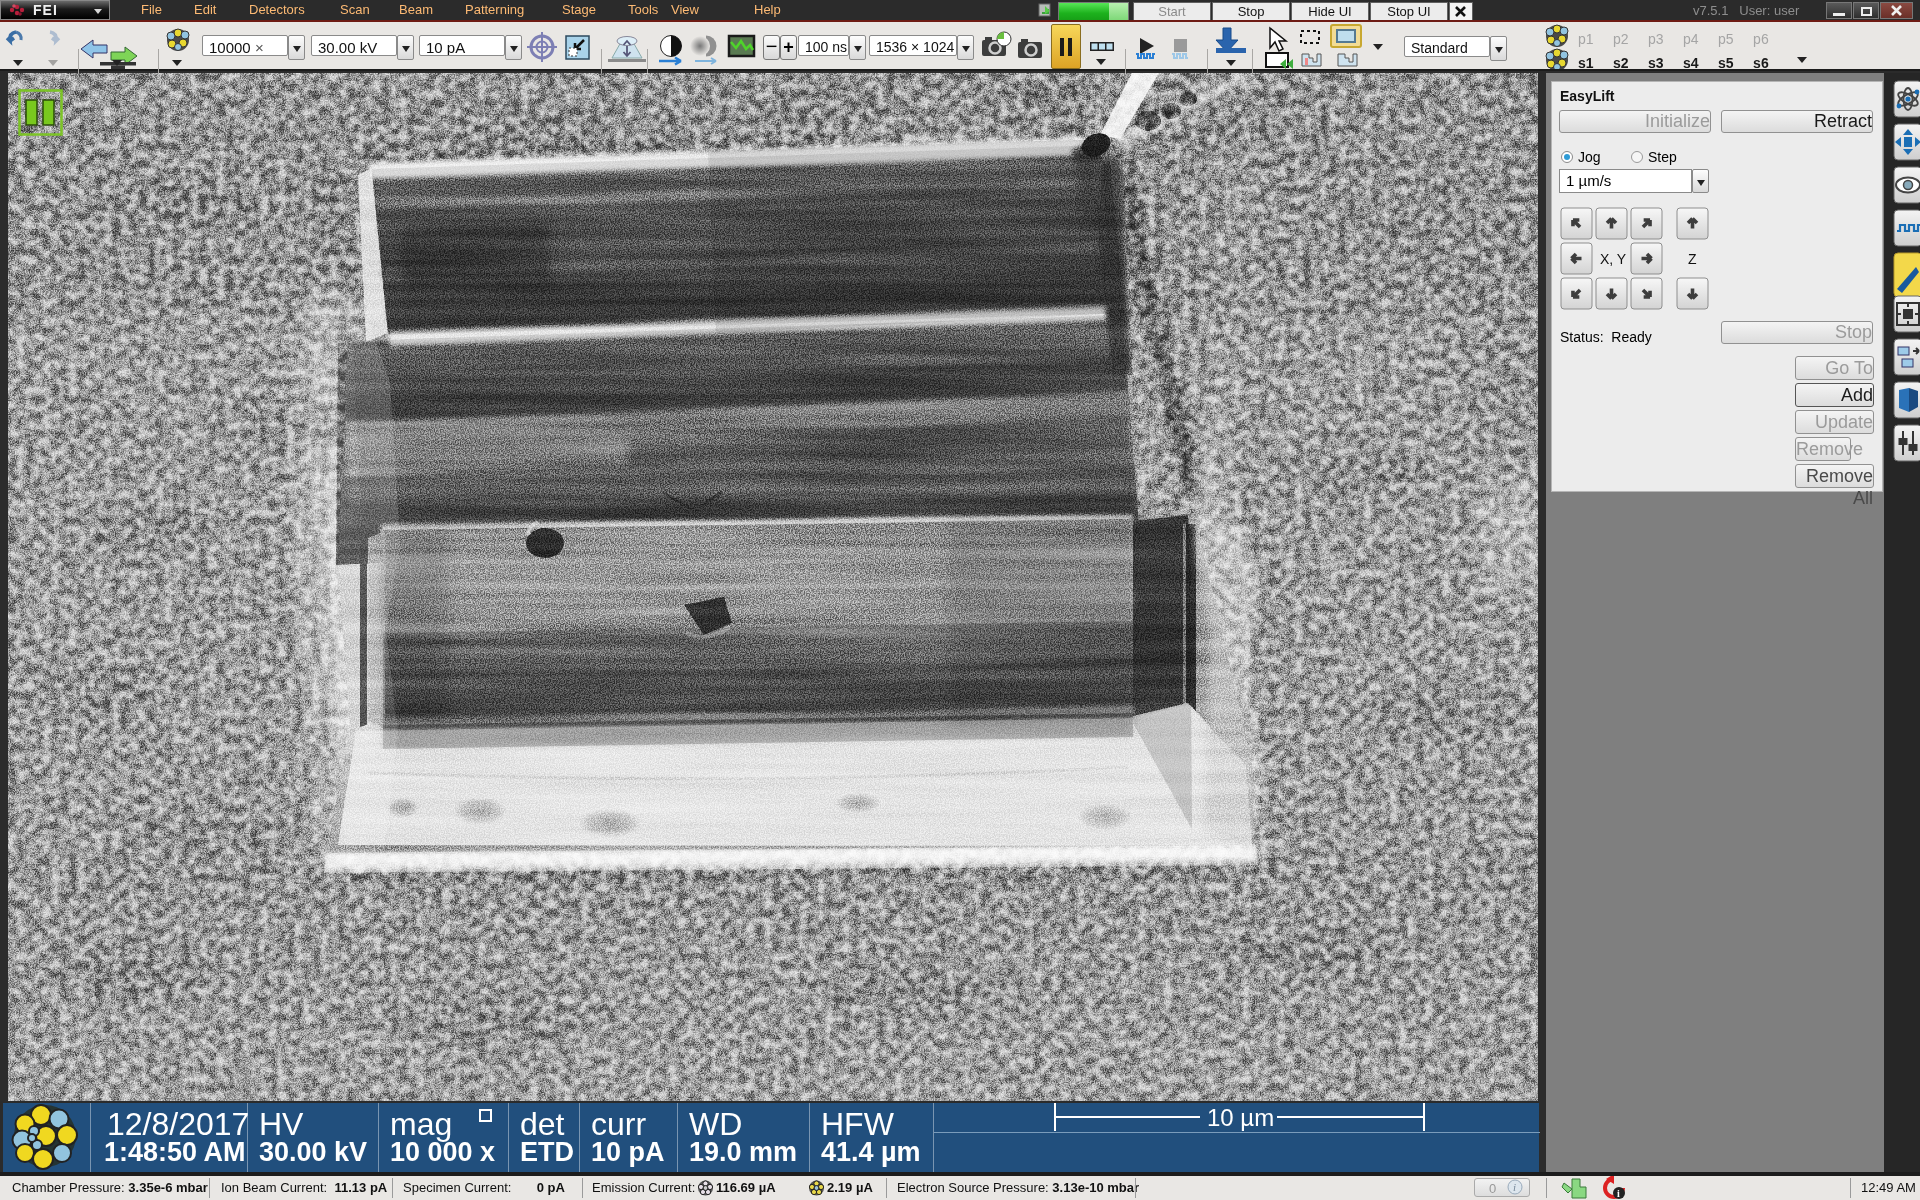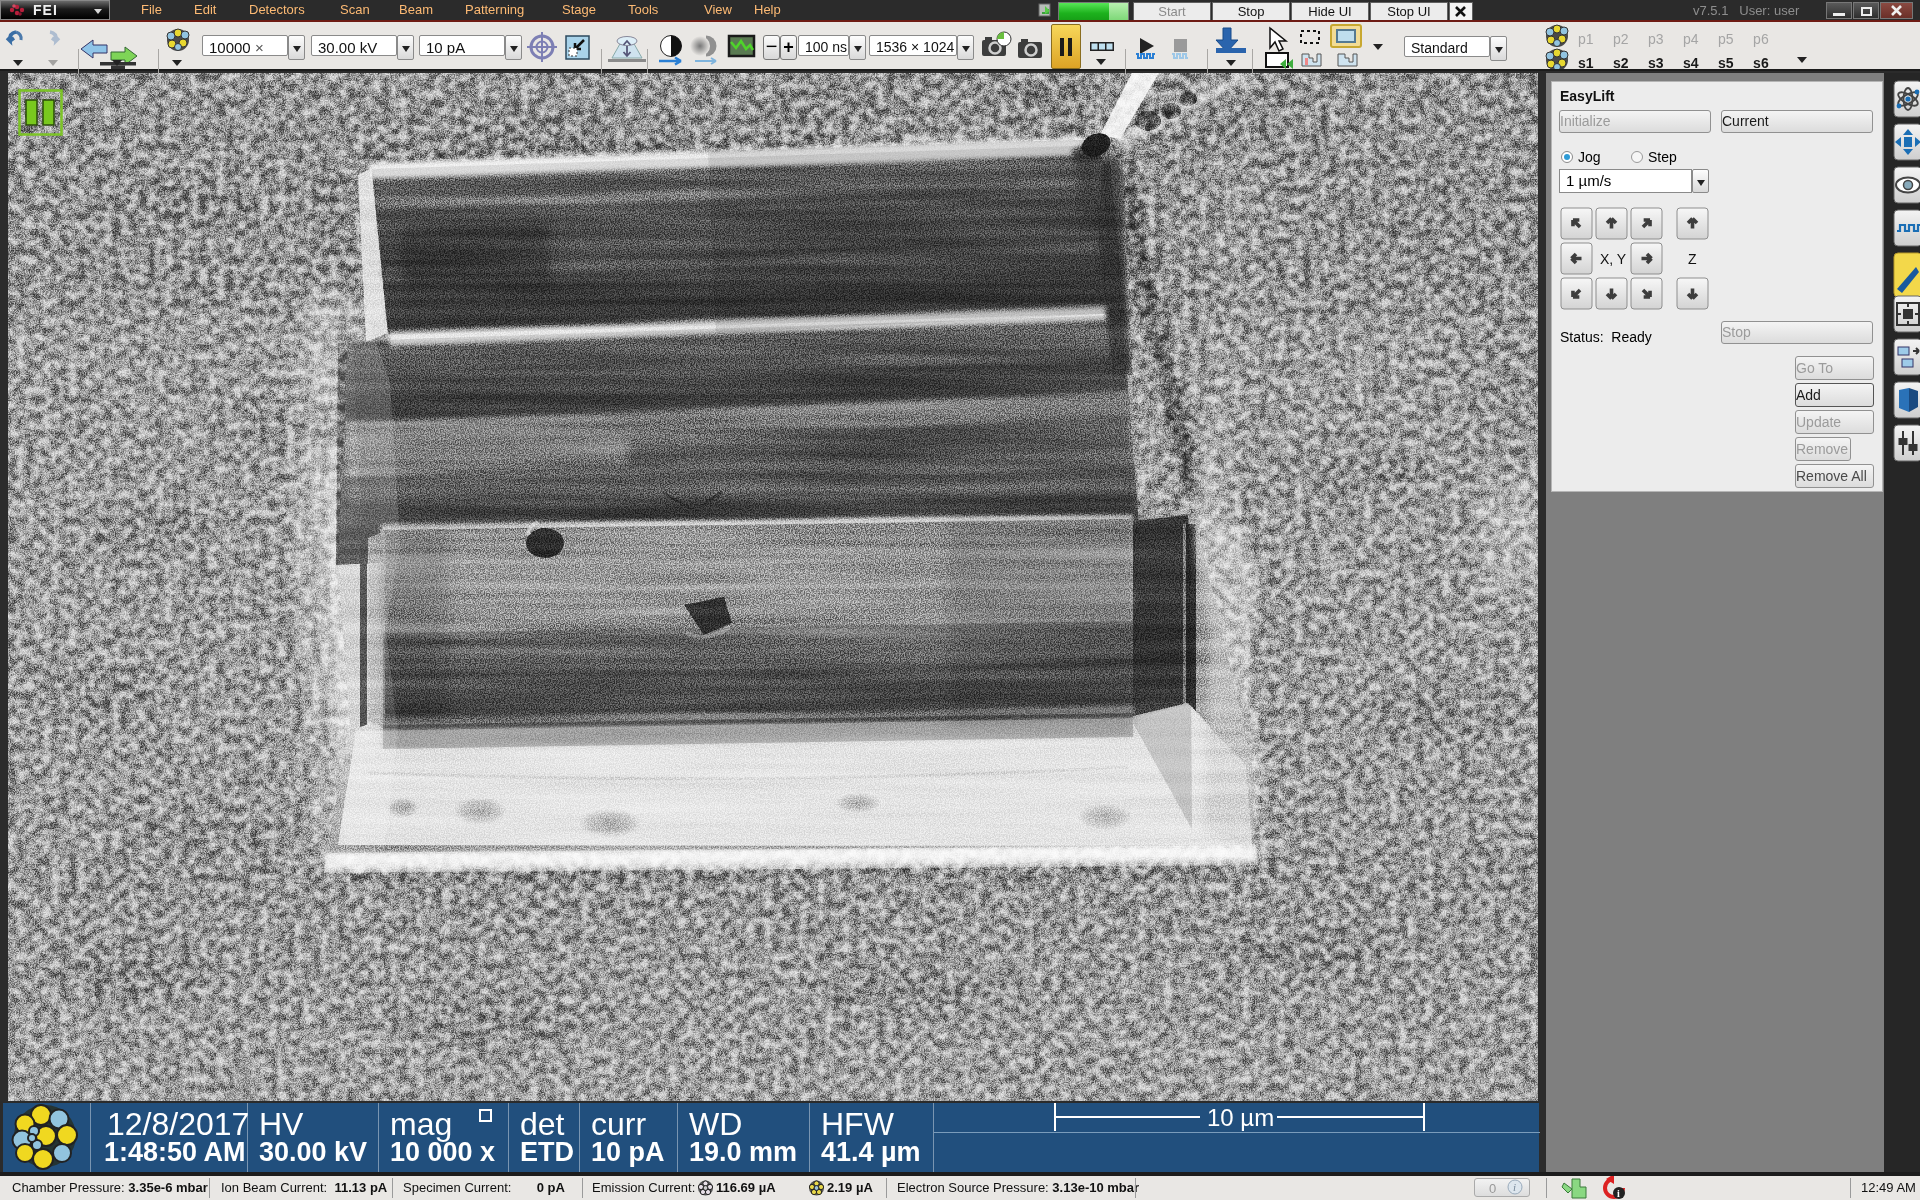--- a/index.html
+++ b/index.html
@@ -11,21 +11,21 @@
 .dd{position:absolute;height:25px;width:17px;background:linear-gradient(#fdfdfd,#d9d9d9);border:1px solid #8a8a8a;border-radius:2px}
 .dd:after{content:"";position:absolute;left:4px;top:10px;border:4px solid transparent;border-top:6px solid #222}
 .tsep{position:absolute;top:27px;width:1px;height:40px;background:#a9a7a4}
 .tbtn{position:absolute;top:2px;height:19px;background:#ececec;border:1px solid #616161;font-size:13px;text-align:center;line-height:17px;color:#111}
 #img{left:8px;top:73px;width:1530px;height:1028px;background:#a4a4a4}
 #lborder{left:0;top:73px;width:8px;height:1028px;background:#2c2c2c}
 #rborder{left:1538px;top:73px;width:8px;height:1103px;background:#2c2c2c}
 #dock{left:1546px;top:73px;width:338px;height:1099px;background:#7f7f7f}
 #iconstrip{left:1884px;top:73px;width:36px;height:1103px;background:#262626}
 #panel{left:1551px;top:81px;width:332px;height:411px;background:#ececec;border:1px solid #b5b5b5}
-.pbtn{position:absolute;background:linear-gradient(#f4f4f4,#dcdcdc);border:1px solid #919191;border-radius:3px;text-align:left;font-size:14px;color:#1a1a1a}
+.pbtn{position:absolute;background:linear-gradient(#f4f4f4,#dcdcdc);border:1px solid #919191;border-radius:3px;text-align:right;font-size:18px;color:#1a1a1a}
 .pbtn.dis{color:#9b9b9b}
 #databar{left:3px;top:1103px;width:1536px;height:69px;background:#214f7d;color:#fff}
 .dcell{position:absolute;top:0;height:69px;border-left:1px solid rgba(255,255,255,.4)}
 .dl1{position:absolute;top:3px;left:11px;font-size:32px;white-space:nowrap}
 .dl2{position:absolute;top:34px;left:11px;font-size:27px;font-weight:bold;white-space:nowrap}
 #statusbar{left:0;top:1176px;width:1920px;height:24px;background:#e9e7e4;font-size:13px;color:#111}
 .ssep{position:absolute;top:2px;width:1px;height:20px;background:#9a9a9a}
 .slbl{position:absolute;top:4px;white-space:nowrap}
 </style></head><body>
 <div class="abs" id="menubar">
@@ -44,21 +44,21 @@
   </svg>
  </div>
  <div class="menu" style="left:141px">File</div>
  <div class="menu" style="left:194px">Edit</div>
  <div class="menu" style="left:249px">Detectors</div>
  <div class="menu" style="left:340px">Scan</div>
  <div class="menu" style="left:399px">Beam</div>
  <div class="menu" style="left:465px">Patterning</div>
  <div class="menu" style="left:562px">Stage</div>
  <div class="menu" style="left:628px">Tools</div>
- <div class="menu" style="left:704px">View</div>
+ <div class="menu" style="left:671px">View</div>
  <div class="menu" style="left:754px">Help</div>
  <svg width="22" height="20" style="position:absolute;left:1036px;top:0">
   <rect x="3" y="4" width="11" height="12" fill="#b8bdb8" stroke="#666"></rect>
   <path d="M6 14 l7 0 0 -5 -3 0 0 3 -4 0 z" fill="#3aa23a"></path>
       <path d="M9 6 l5 5 -5 3 z" fill="#57c947"></path>
  </svg>
  <div class="abs" style="left:1058px;top:2px;width:71px;height:19px;border:1px solid #777;background:linear-gradient(#57e657,#1db21d 60%,#17a017)"></div>
  <div class="abs" style="left:1109px;top:3px;width:19px;height:17px;background:linear-gradient(#b8f0b0,#7ed878)"></div>
  <div class="tbtn" style="left:1133px;width:78px;color:#8a8a8a">Start</div>
  <div class="tbtn" style="left:1212px;width:78px">Stop</div>
@@ -405,21 +405,21 @@
 </g>
 </svg>
 </div>
 <div class="abs" id="lborder"></div>
 <div class="abs" id="rborder"></div>
 <div class="abs" id="dock"></div>
 <div class="abs" id="iconstrip"></div>
 <div class="abs" id="panel">
  <div class="abs" style="left:8px;top:6px;font-size:14px;font-weight:bold;color:#111">EasyLift</div>
  <div class="pbtn dis" style="left:7px;top:28px;width:152px;height:23px;line-height:21px">Initialize</div>
- <div class="pbtn" style="left:169px;top:28px;width:152px;height:23px;line-height:21px">Current</div>
+ <div class="pbtn" style="left:169px;top:28px;width:152px;height:23px;line-height:21px">Retract</div>
  <div class="abs" style="left:9px;top:69px;width:12px;height:12px;border-radius:50%;background:#fff;border:1px solid #8a8a8a">
       <div class="abs" style="left:2px;top:2px;width:6px;height:6px;border-radius:50%;background:#2e9bd6"></div>
     </div>
  <div class="abs" style="left:26px;top:67px;font-size:14px">Jog</div>
  <div class="abs" style="left:79px;top:69px;width:12px;height:12px;border-radius:50%;background:#f6f6f6;border:1px solid #9a9a9a"></div>
  <div class="abs" style="left:96px;top:67px;font-size:14px">Step</div>
  <div class="abs" style="left:7px;top:87px;width:133px;height:24px;background:#fff;border:1px solid #8a8a8a;font-size:15px;padding:2px 0 0 6px">1 µm/s</div>
  <div class="dd" style="left:140px;top:87px;height:24px"></div>
  <svg width="330" height="240" style="position:absolute;left:0;top:120px">
   <defs>

